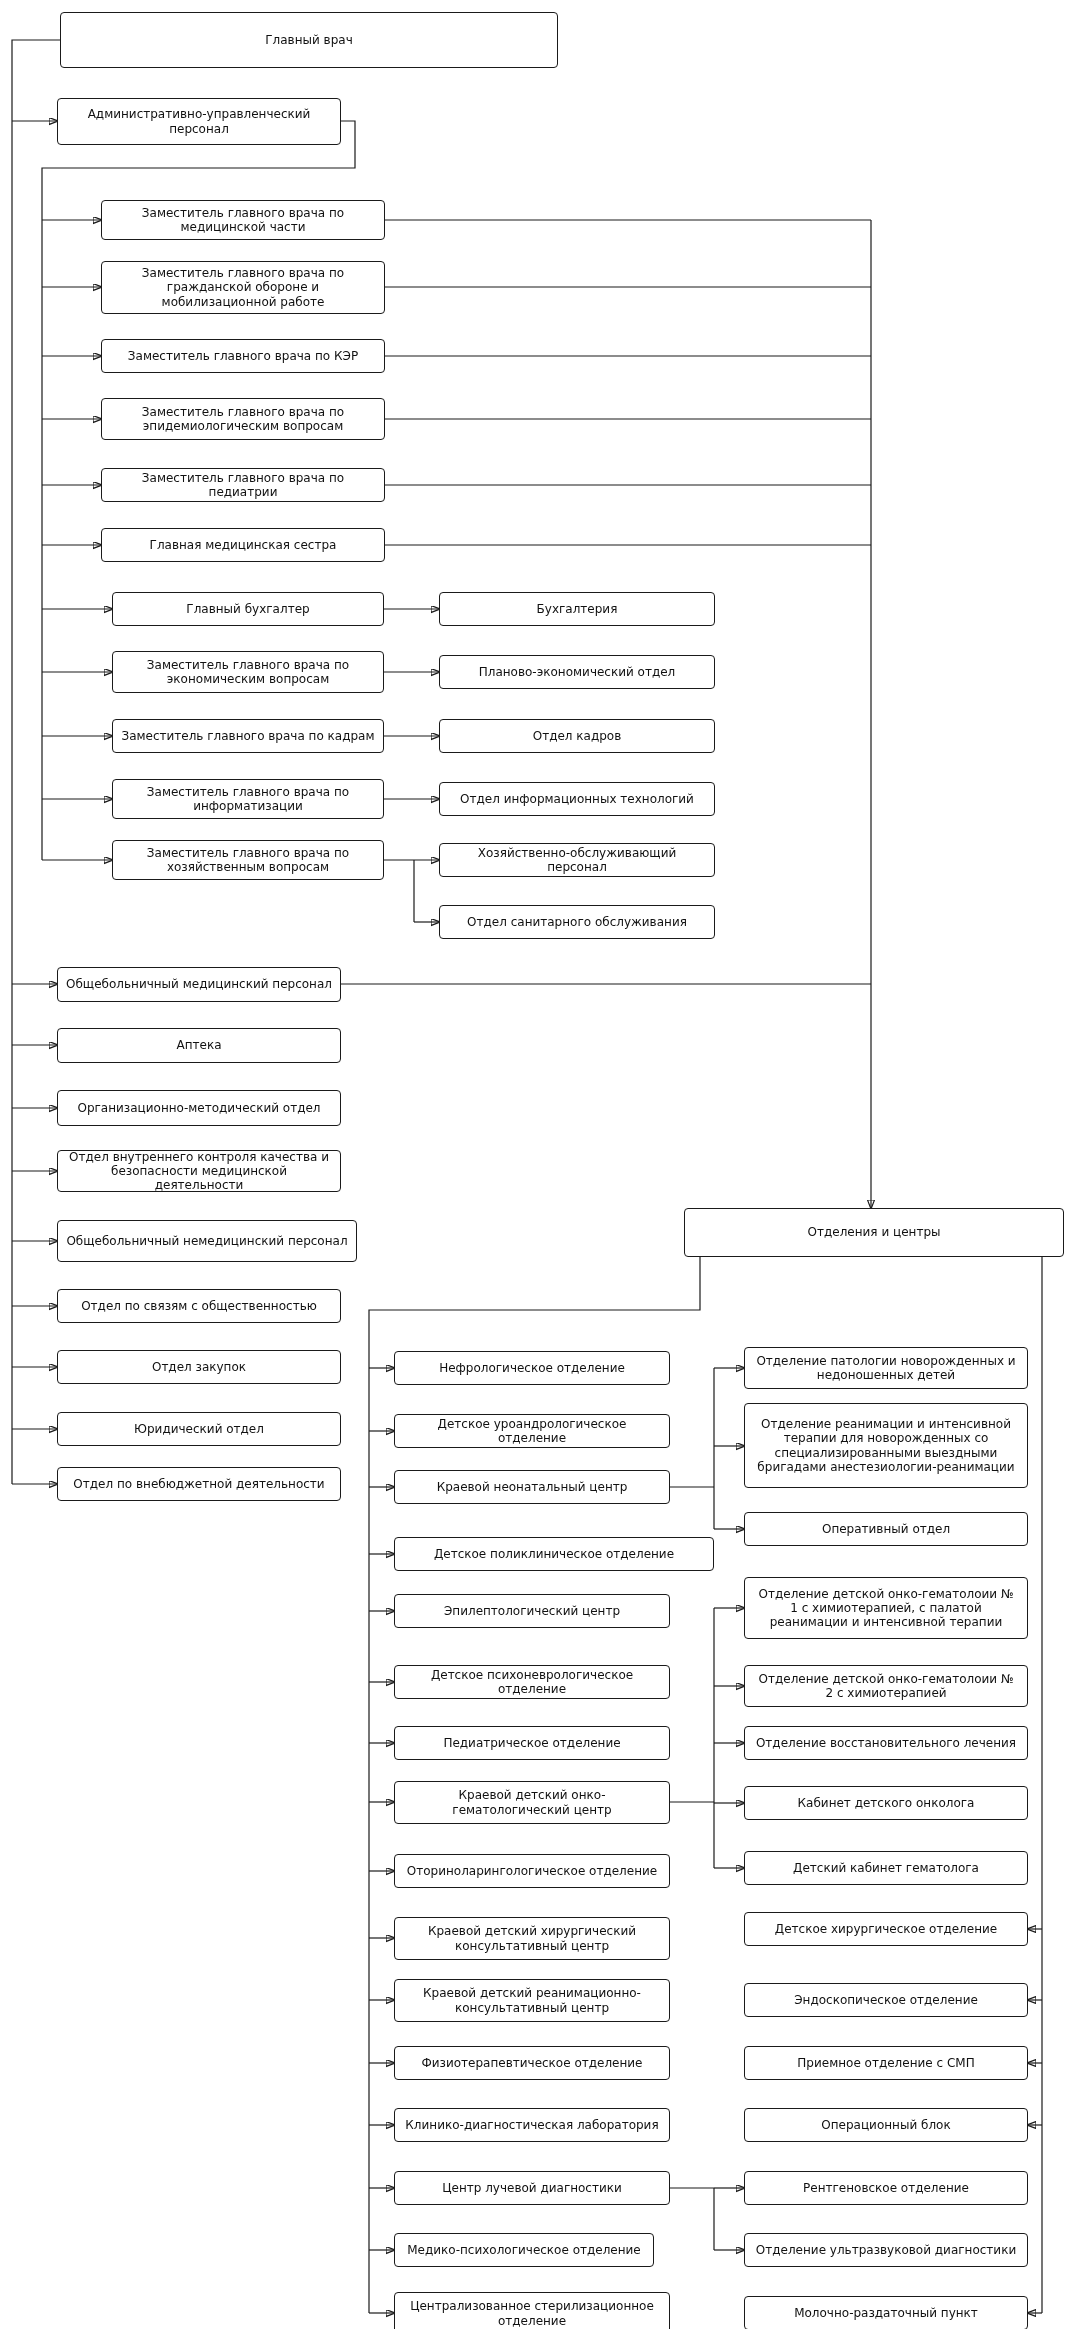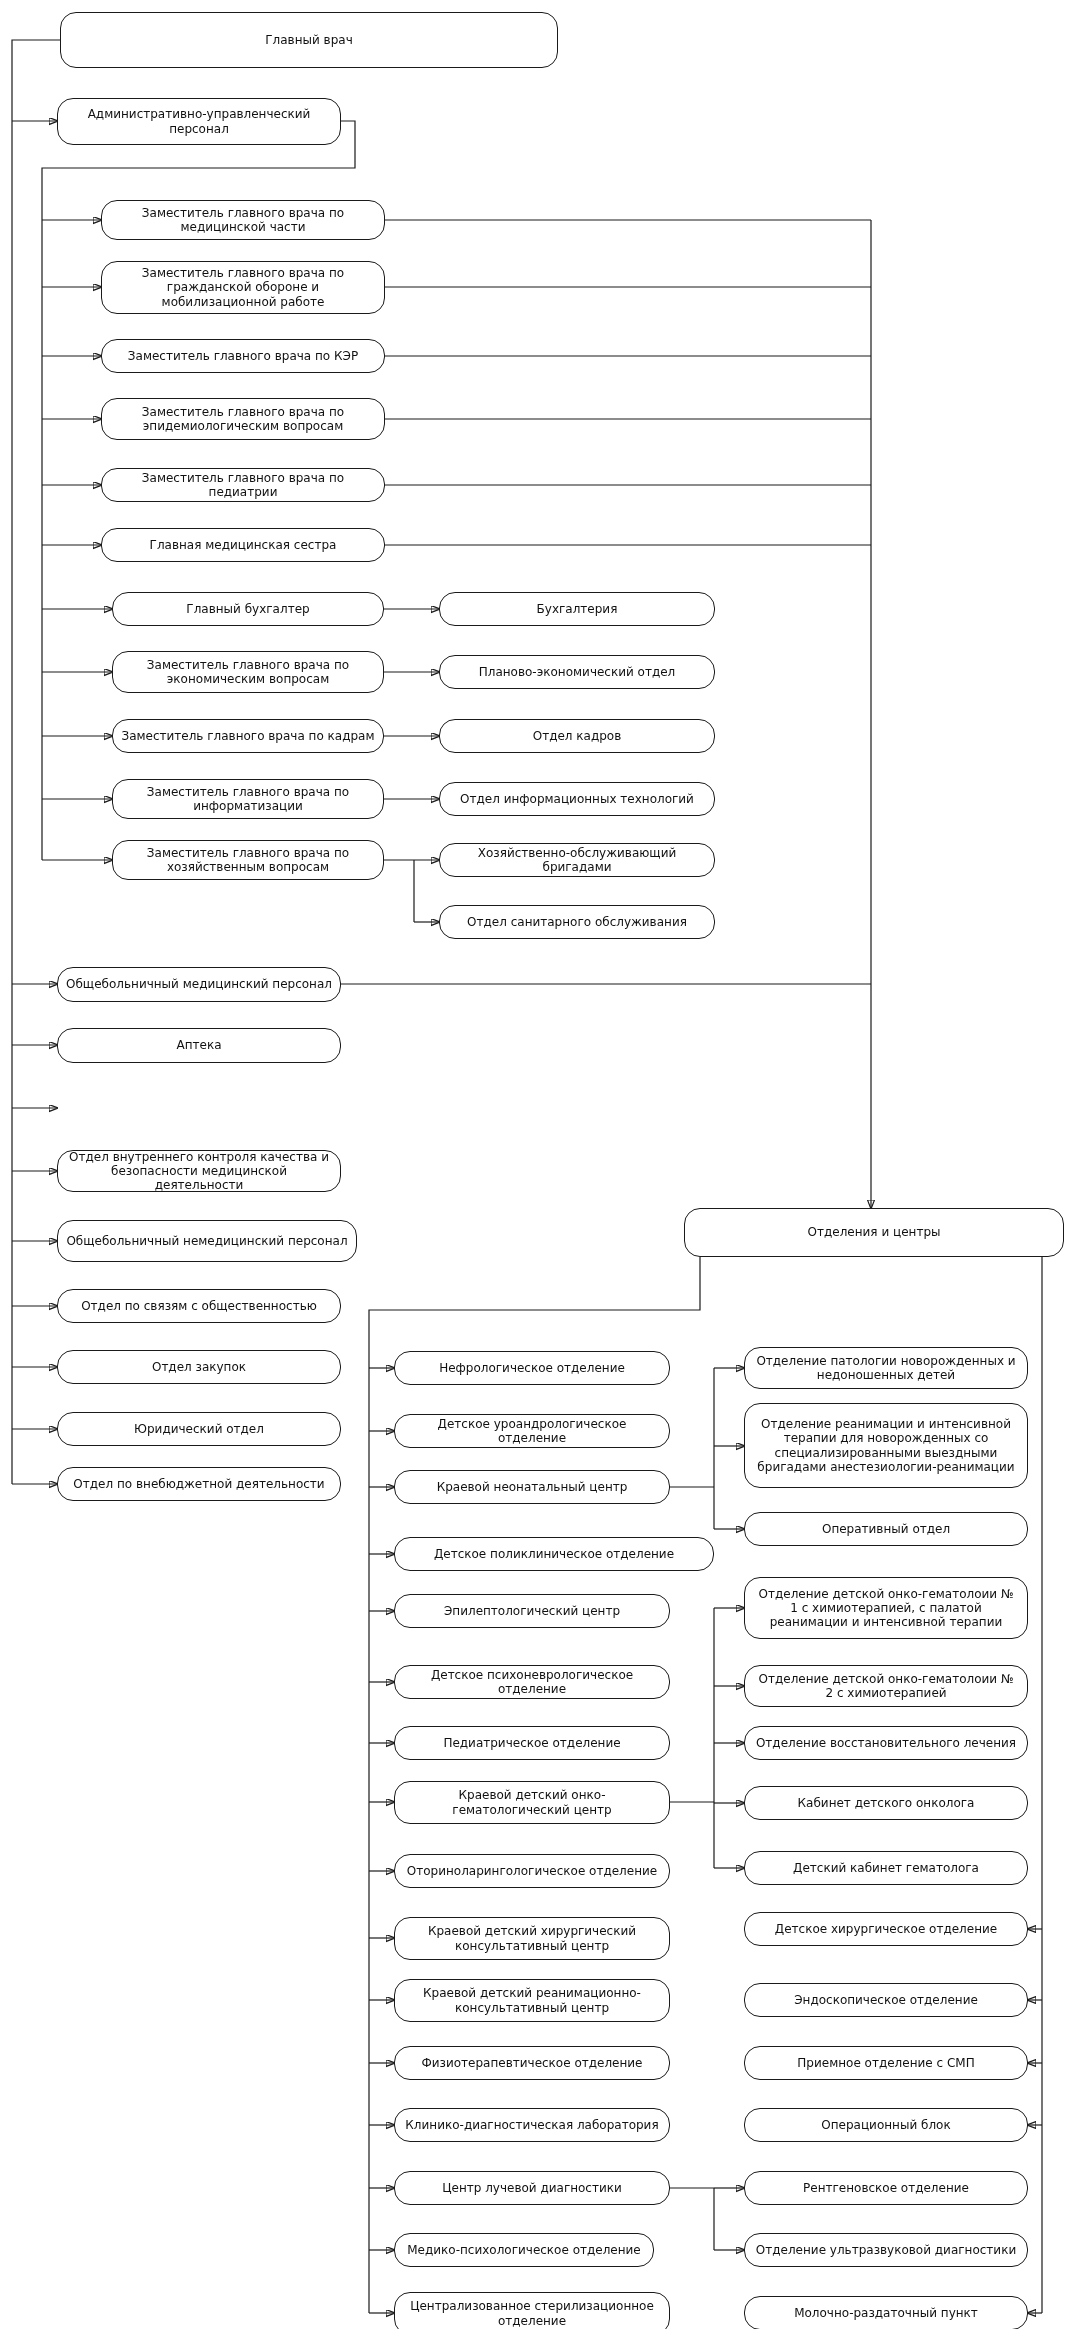--- a/index.html
+++ b/index.html
@@ -5,21 +5,21 @@
   html,body{margin:0;padding:0;background:#fff;}
   .canvas{
     position:relative;width:1070px;height:2329px;overflow:hidden;background:#fff;
     font-family:"DejaVu Sans","Liberation Sans",sans-serif;color:#111;
   }
   .wires{position:absolute;left:0;top:0;}
   .wires path{stroke:var(--line,#1a1a1a);stroke-width:1.2;fill:none;}
   .wires path.a{marker-end:url(#ah);}
   .bx{
     position:absolute;box-sizing:border-box;
-    border:1.2px solid var(--line,#1a1a1a);border-radius:16px;
+    border:1.2px solid var(--line,#1a1a1a);border-radius:4px;
     background:var(--box-bg,#fff);
     display:flex;align-items:center;justify-content:center;
     text-align:center;font-size:12px;line-height:1.18;padding:2px 8px;
   }
 </style>
 </head>
 <body>
 
 <div class="canvas">
 
@@ -130,25 +130,26 @@
 
   <div class="bx" style="left:112px;top:592px;width:272px;height:34px">Главный бухгалтер</div>
   <div class="bx" style="left:439px;top:592px;width:276px;height:34px">Бухгалтерия</div>
   <div class="bx" style="left:112px;top:651px;width:272px;height:42px">Заместитель главного врача по экономическим вопросам</div>
   <div class="bx" style="left:439px;top:655px;width:276px;height:34px">Планово-экономический отдел</div>
   <div class="bx" style="left:112px;top:719px;width:272px;height:34px">Заместитель главного врача по кадрам</div>
   <div class="bx" style="left:439px;top:719px;width:276px;height:34px">Отдел кадров</div>
   <div class="bx" style="left:112px;top:779px;width:272px;height:40px">Заместитель главного врача по информатизации</div>
   <div class="bx" style="left:439px;top:782px;width:276px;height:34px">Отдел информационных технологий</div>
   <div class="bx" style="left:112px;top:840px;width:272px;height:40px">Заместитель главного врача по хозяйственным вопросам</div>
-  <div class="bx" style="left:439px;top:843px;width:276px;height:34px">Хозяйственно-обслуживающий бригадами</div>
+  <div class="bx" style="left:439px;top:843px;width:276px;height:34px">Хозяйственно-обслуживающий персонал</div>
   <div class="bx" style="left:439px;top:905px;width:276px;height:34px">Отдел санитарного обслуживания</div>
 
   <div class="bx" style="left:57px;top:967px;width:284px;height:35px">Общебольничный медицинский персонал</div>
   <div class="bx" style="left:57px;top:1028px;width:284px;height:35px">Аптека</div>
+  <div class="bx" style="left:57px;top:1090px;width:284px;height:36px">Организационно-методический отдел</div>
   <div class="bx" style="left:57px;top:1150px;width:284px;height:42px">Отдел внутреннего контроля качества и безопасности медицинской деятельности</div>
   <div class="bx" style="left:57px;top:1220px;width:300px;height:42px">Общебольничный немедицинский персонал</div>
   <div class="bx" style="left:57px;top:1289px;width:284px;height:34px">Отдел по связям с общественностью</div>
   <div class="bx" style="left:57px;top:1350px;width:284px;height:34px">Отдел закупок</div>
   <div class="bx" style="left:57px;top:1412px;width:284px;height:34px">Юридический отдел</div>
   <div class="bx" style="left:57px;top:1467px;width:284px;height:34px">Отдел по внебюджетной деятельности</div>
 
   <div class="bx" style="left:684px;top:1208px;width:380px;height:49px">Отделения и центры</div>
 
   <div class="bx" style="left:394px;top:1351px;width:276px;height:34px">Нефрологическое отделение</div>

